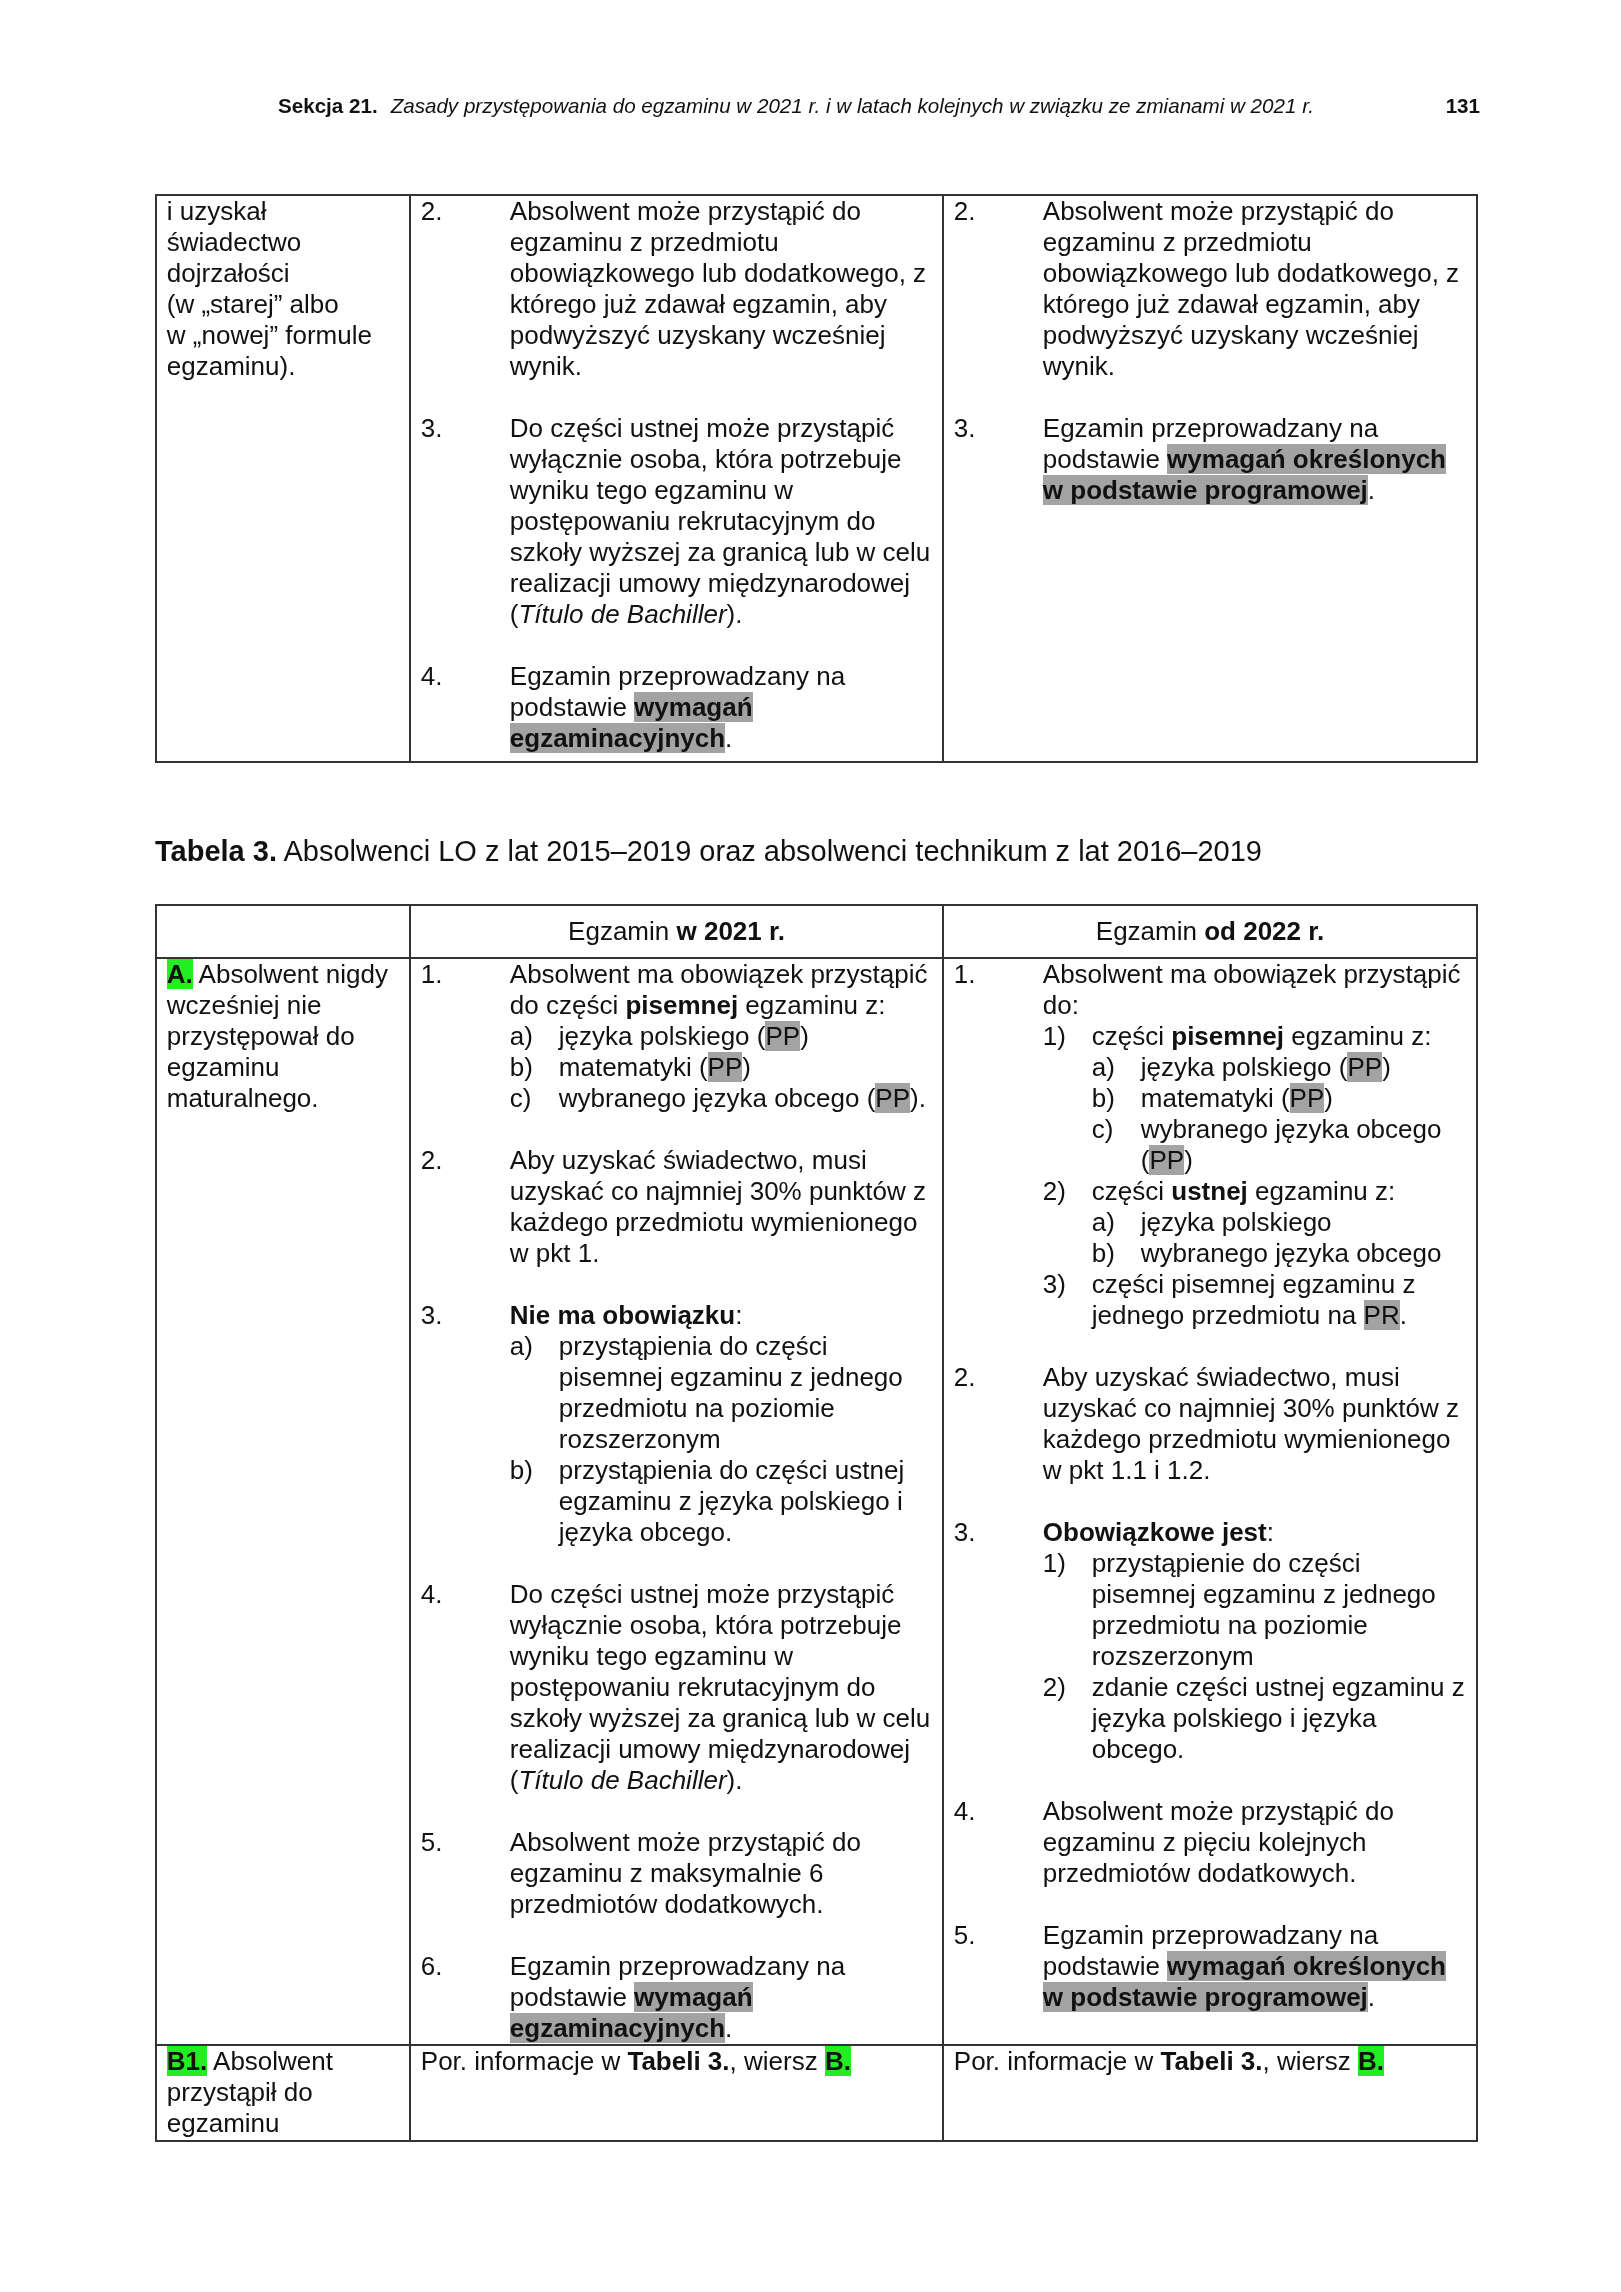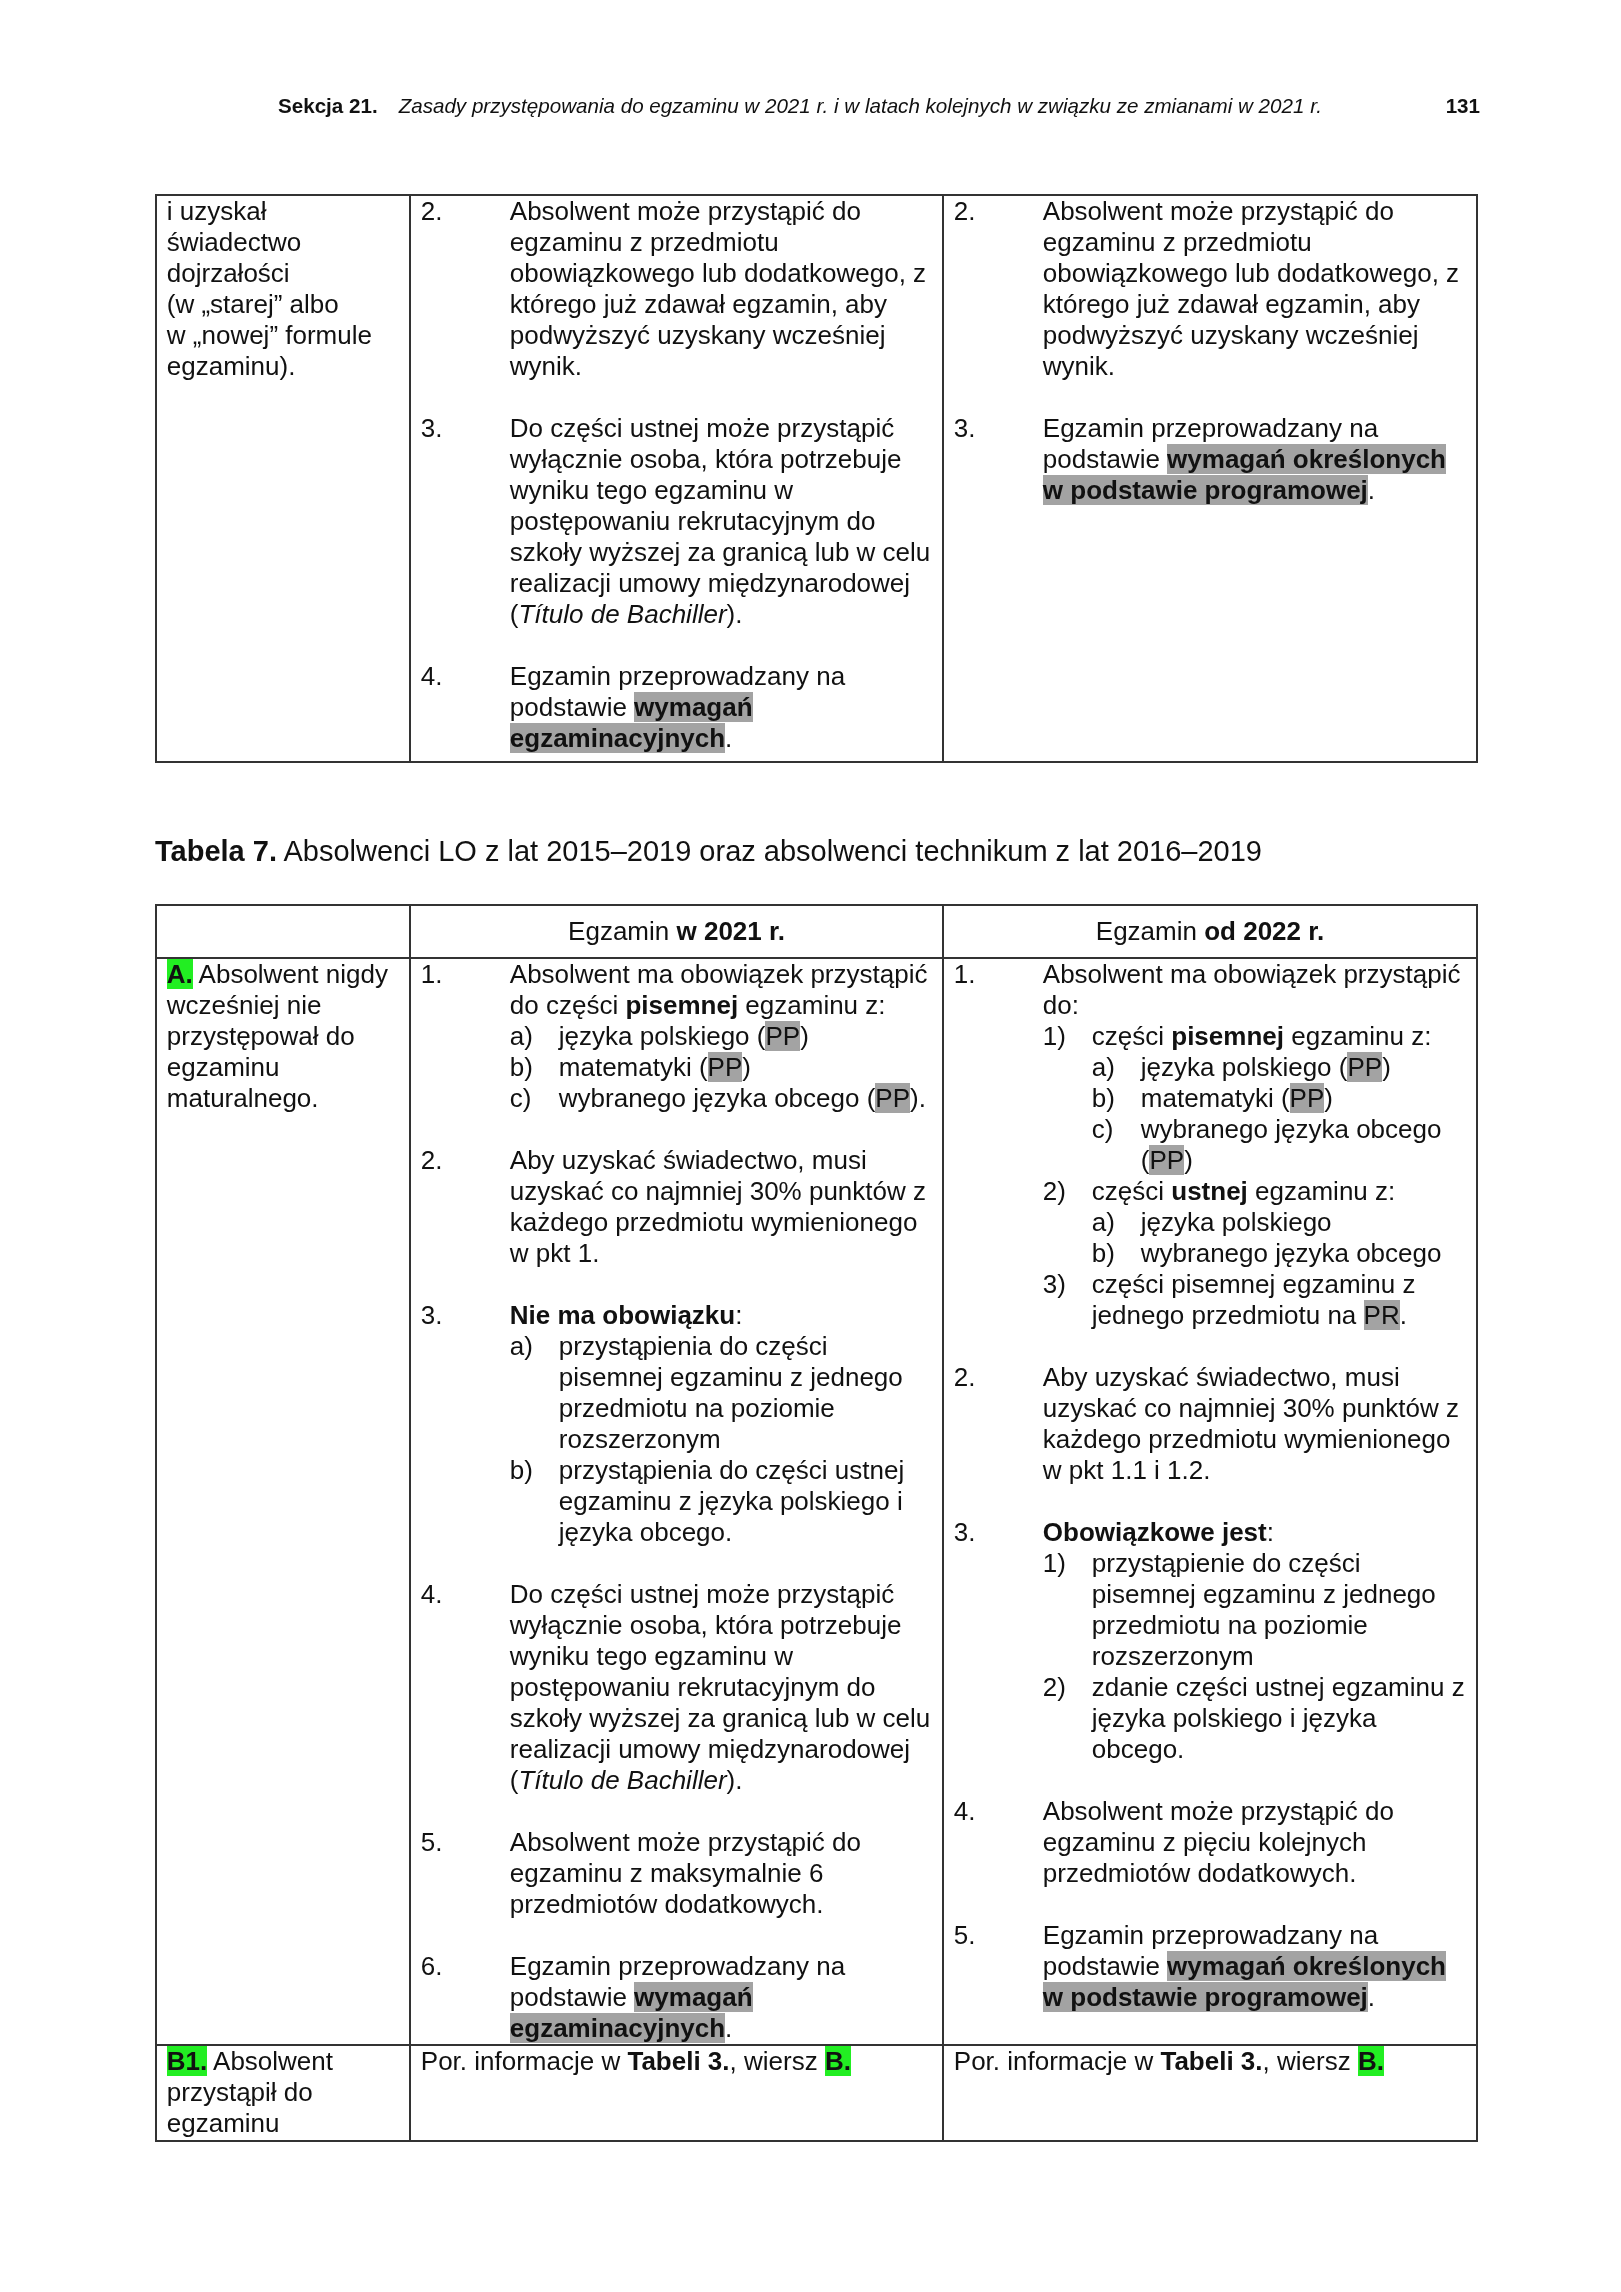--- a/index.html
+++ b/index.html
@@ -1,19 +1,19 @@
 <!DOCTYPE html>
 <html><head>
 <meta charset="utf-8">
 <style>
   html, body { margin: 0; padding: 0; background: #ffffff; }
   body { width: 1621px; height: 2293px; position: relative; overflow: hidden;
          font-family: "Liberation Sans", sans-serif; color: #111111; }
   .header { position: absolute; top: 94px; left: 278px; width: 1202px; height: 29px;
-            font-size: 20.6px; display: flex; align-items: baseline; gap: 8px; }
+            font-size: 20.6px; display: flex; align-items: baseline; }
   .header .sec { font-weight: bold; }
   .header .title { font-style: italic; margin-left: 13px; }
   .header .pg { font-weight: bold; position: absolute; right: 0; top: 0; }
 
   table.t { position: absolute; left: 155px; width: 1321px; border-collapse: collapse; table-layout: fixed; }
   table.t td { border: 2px solid #333333; vertical-align: top; padding: 0 9.8px; font-size: 26px; line-height: 31px; }
   col.c1 { width: 254px; } col.c2 { width: 533px; } col.c3 { width: 534px; }
   #t1 { top: 194px; }
   #t1 td { height: 565px; }
   #t2 { top: 904px; }
@@ -83,21 +83,21 @@
       <div class="gap"></div>
       <div class="item">
         <span class="num">3.</span>
         <span class="txt"><span>Egzamin przeprowadzany na podstawie </span><b class="hl">wymagań określonych w podstawie programowej</b><span>.</span></span>
       </div>
     </td>
   </tr>
 </tbody>
   </table>
 
-<div class="caption"><b>Tabela 7.</b><span> Absolwenci LO z lat 2015–2019 oraz absolwenci technikum z lat 2016–2019</span></div>
+<div class="caption"><b>Tabela 3.</b><span> Absolwenci LO z lat 2015–2019 oraz absolwenci technikum z lat 2016–2019</span></div>
 
 <table class="t" id="t2">
   <colgroup>
       <col class="c1">
       <col class="c2">
       <col class="c3">
     </colgroup>
   <tbody>
       <tr class="hdr">
     <td></td>

